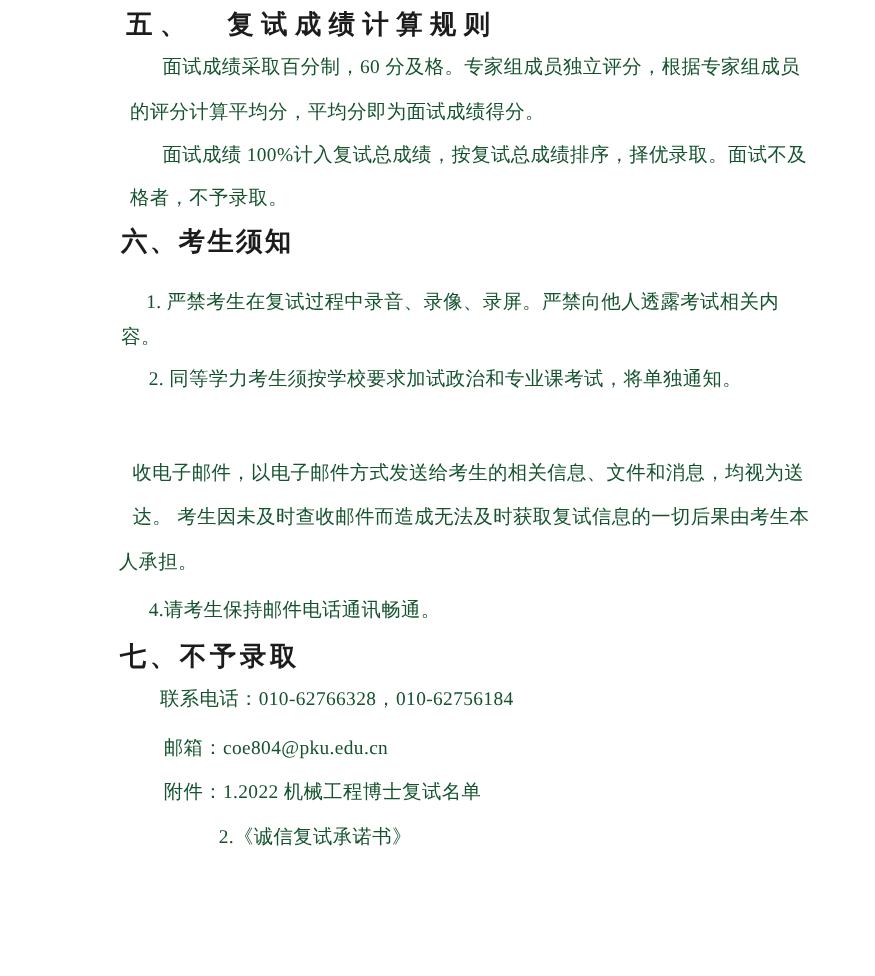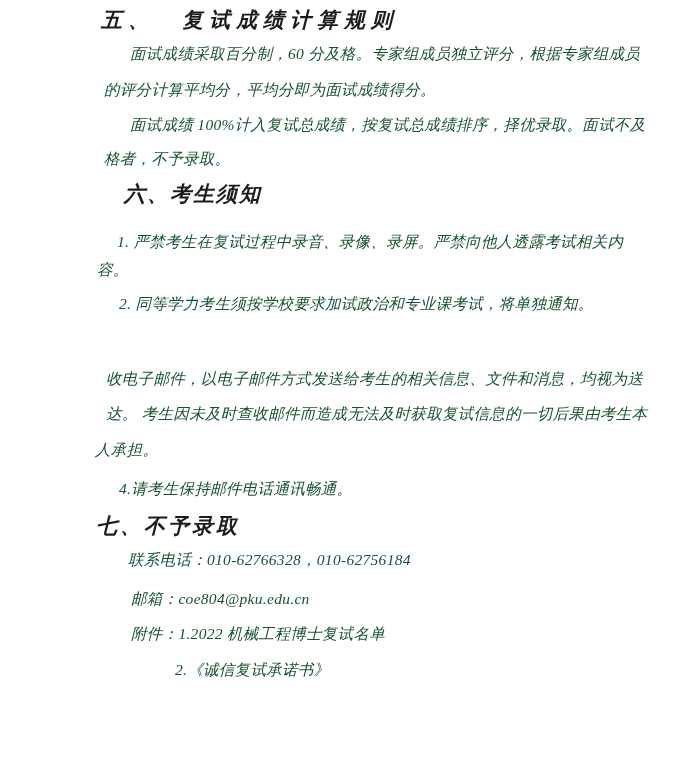--- a/index.html
+++ b/index.html
@@ -7,21 +7,20 @@
     padding: 0;
     background: #ffffff;
   }
   .page {
     position: relative;
     width: 700px;
     height: 704px;
     background: #ffffff;
     overflow: hidden;
     font-family: "Liberation Serif", serif;
-    font-style: italic;
   }
   .ln {
     position: absolute;
     white-space: nowrap;
     font-size: 15.5px;
     line-height: 1.15;
     letter-spacing: 0.3px;
     color: #14532d;
     font-family: "Liberation Serif", serif;
   }
@@ -41,21 +40,21 @@
 <div class="page">
 
   <div class="hd" style="top:8px;left:101px;letter-spacing:6px;">五、　复试成绩计算规则</div>
 
   <div class="ln" style="top:45px;left:130px;">面试成绩采取百分制，60 分及格。专家组成员独立评分，根据专家组成员</div>
   <div class="ln" style="top:81px;left:104px;">的评分计算平均分，平均分即为面试成绩得分。</div>
 
   <div class="ln" style="top:116px;left:130px;">面试成绩 100%计入复试总成绩，按复试总成绩排序，择优录取。面试不及</div>
   <div class="ln" style="top:150px;left:104px;">格者，不予录取。</div>
 
-  <div class="hd" style="top:182px;left:97px;letter-spacing:2px;margin-left:27px;">六、考生须知</div>
+  <div class="hd" style="top:182px;left:97px;letter-spacing:2px;">六、考生须知</div>
 
   <div class="ln" style="top:221px;left:117px;margin-top:12px;">1. 严禁考生在复试过程中录音、录像、录屏。严禁向他人透露考试相关内</div>
   <div class="ln" style="top:261px;left:97px;">容。</div>
 
   <div class="ln" style="top:295px;left:119px;">2. 同等学力考生须按学校要求加试政治和专业课考试，将单独通知。</div>
 
   <div class="ln" style="top:370px;left:106px;">收电子邮件，以电子邮件方式发送给考生的相关信息、文件和消息，均视为送</div>
   <div class="ln" style="top:405px;left:106px;">达。 考生因未及时查收邮件而造成无法及时获取复试信息的一切后果由考生本</div>
   <div class="ln" style="top:441px;left:95px;">人承担。</div>
 

